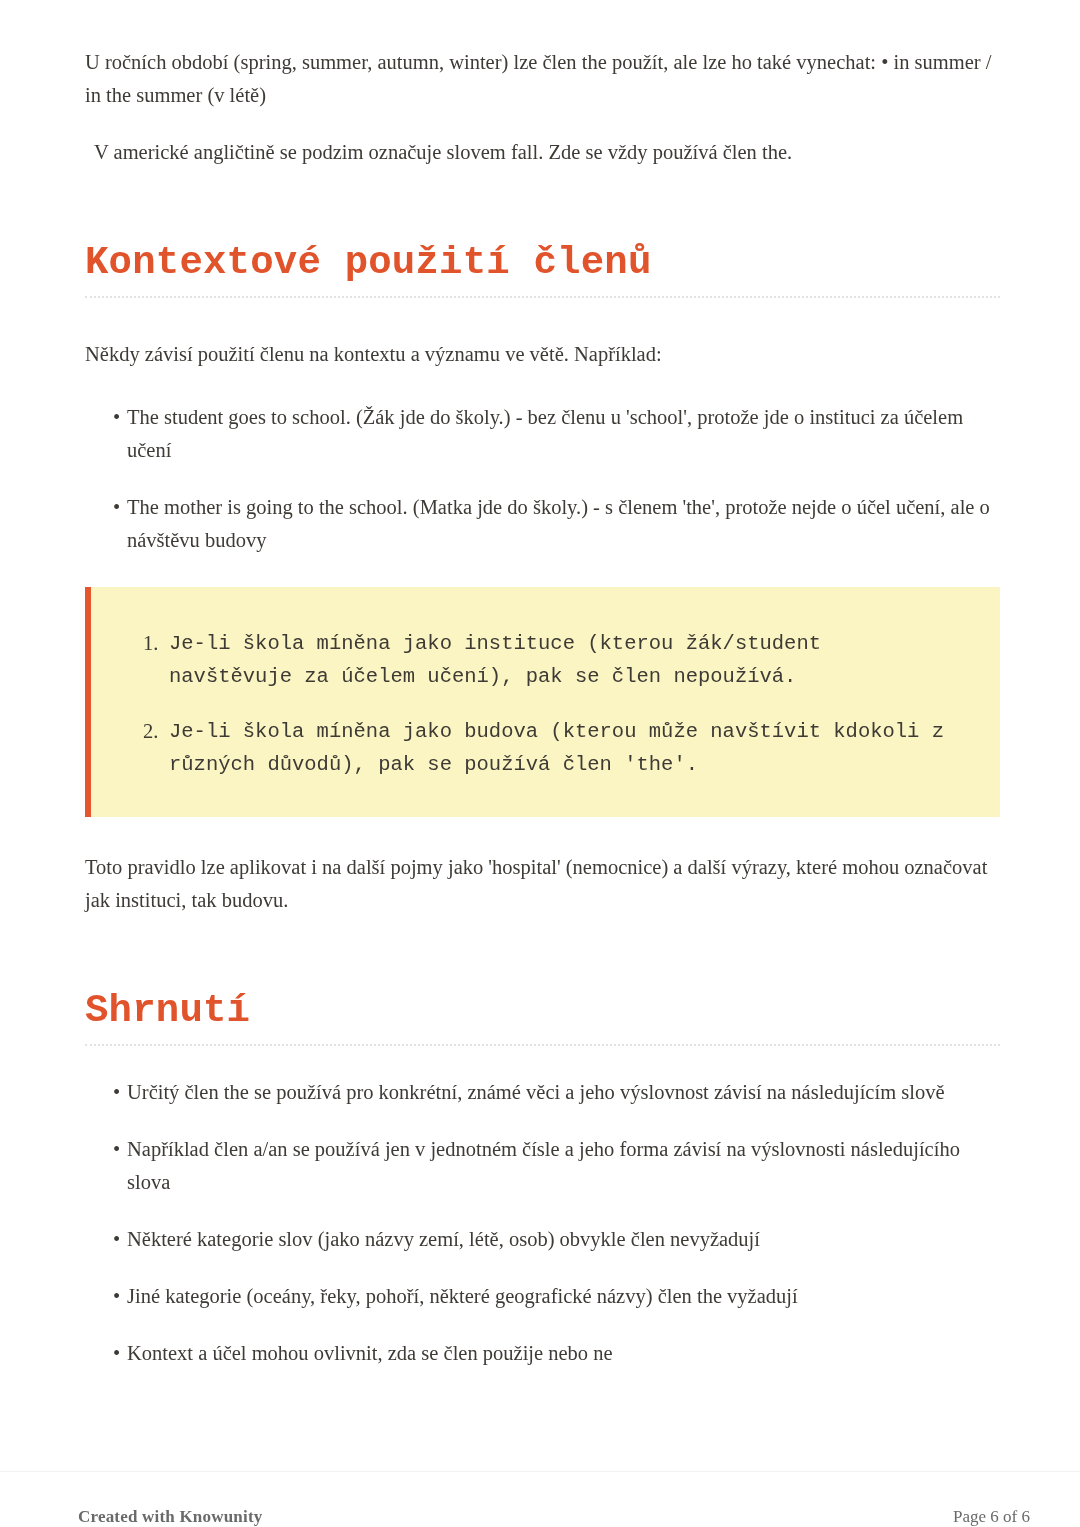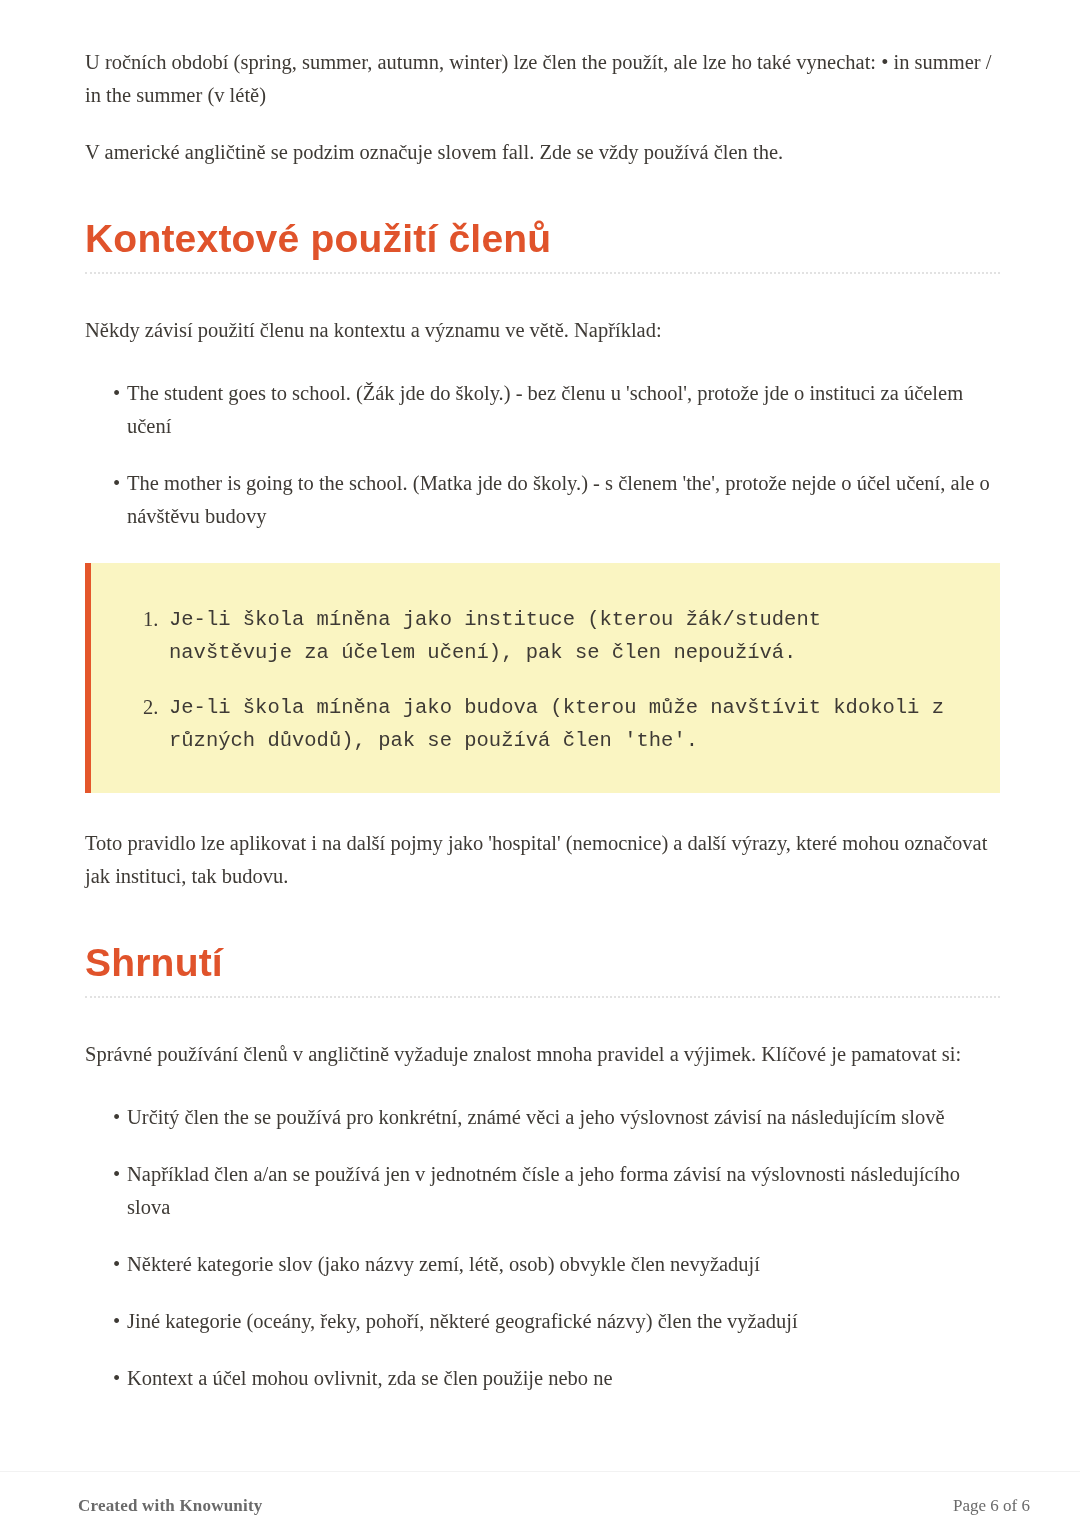--- a/index.html
+++ b/index.html
@@ -12,30 +12,30 @@
     color: #3E3A35;
     overflow: hidden;
   }
   .page {
     padding: 46px 80px 0 85px;
   }
   p.body-text {
     font-size: 20.5px;
     line-height: 33px;
   }
-  .para-gap { margin-top: 24px; }
+  .para-gap { margin-top: 24px; margin-left: 9px; }
   b { font-weight: 400; }
 
   h1.section-heading {
-    font-family: Liberation Sans, sans-serif;
+    font-family: Liberation Mono, monospace;
     font-weight: 700;
     font-size: 39px;
     line-height: 1.15;
     color: #E0532B;
-    margin-top: 48px;
+    margin-top: 72px;
     letter-spacing: 0.2px;
   }
   .heading-divider {
     border: none;
     border-bottom: 2px dotted #E2E2E2;
     margin-top: 10px;
   }
   .section-intro { margin-top: 40px; }
 
   ul.bullet-list {
@@ -78,21 +78,21 @@
   .outro { margin-top: 34px; }
 
   .footer {
     position: absolute;
     left: 0;
     bottom: 0;
     width: 1080px;
     height: 56px;
     border-top: 1px solid #F2F2F2;
     display: flex;
-    align-items: center;
+    align-items: flex-end;
     justify-content: space-between;
     padding: 12px 50px 0 78px;
     color: #6A6A6A;
     font-size: 17px;
   }
   .footer .footer-left { font-weight: 700; letter-spacing: 0.2px; }
   .footer .footer-right { font-weight: 400; }
 </style>
 </head>
 <body>
@@ -130,21 +130,20 @@
         <span class="li-text">Je-li škola míněna jako budova (kterou může navštívit kdokoli z různých důvodů), pak se používá člen 'the'.</span>
       </li>
     </ol>
   </div>
 
   <p class="body-text outro">Toto pravidlo lze aplikovat i na další pojmy jako 'hospital' (nemocnice) a další výrazy, které mohou označovat jak instituci, tak budovu.</p>
 
   <h1 class="section-heading">Shrnutí</h1>
   <div class="heading-divider"></div>
 
-  <p class="body-text section-intro">Správné používání členů v angličtině vyžaduje znalost mnoha pravidel a výjimek. Klíčové je pamatovat si:</p>
 
   <ul class="bullet-list">
     <li>
       <span class="bullet-marker">•</span>
       <span class="li-text"><span>Určitý člen </span><b>the</b><span> se používá pro konkrétní, známé věci a jeho výslovnost závisí na následujícím slově</span></span>
     </li>
     <li>
       <span class="bullet-marker">•</span>
       <span class="li-text"><span>Například člen </span><b>a/an</b><span> se používá jen v jednotném čísle a jeho forma závisí na výslovnosti následujícího slova</span></span>
     </li>

